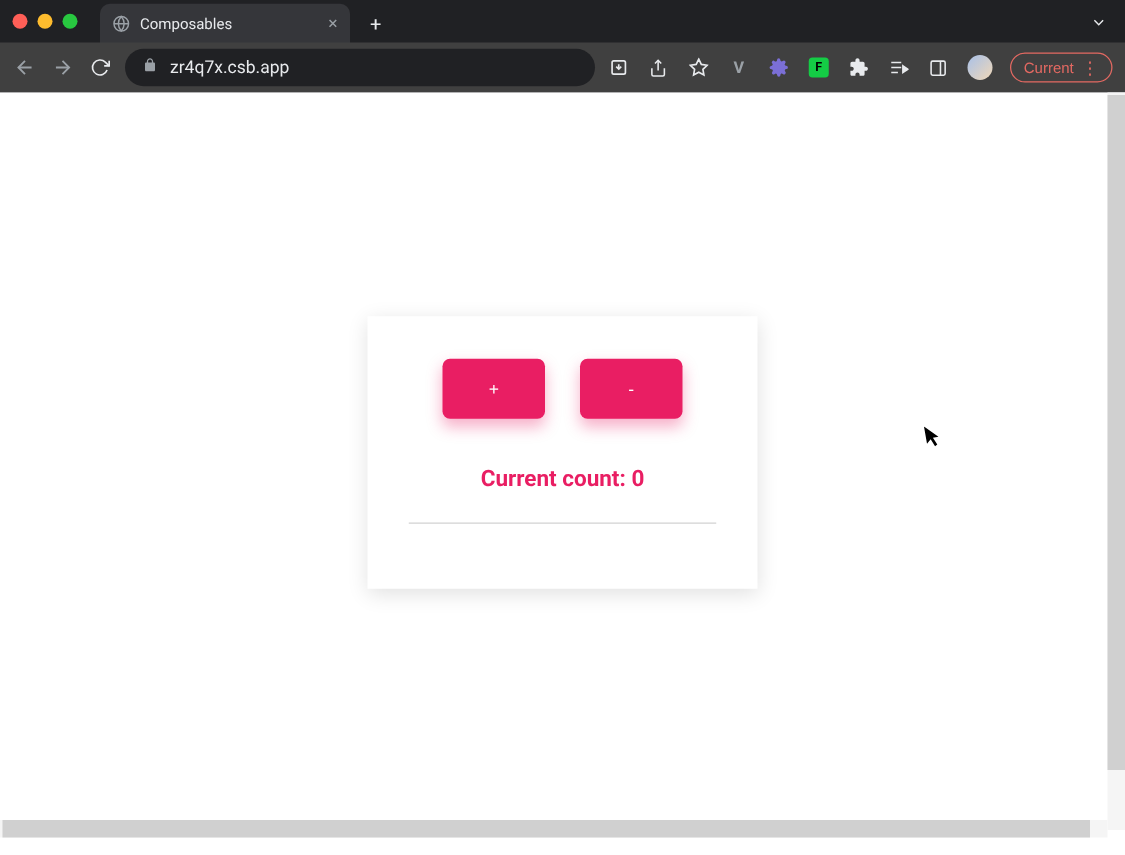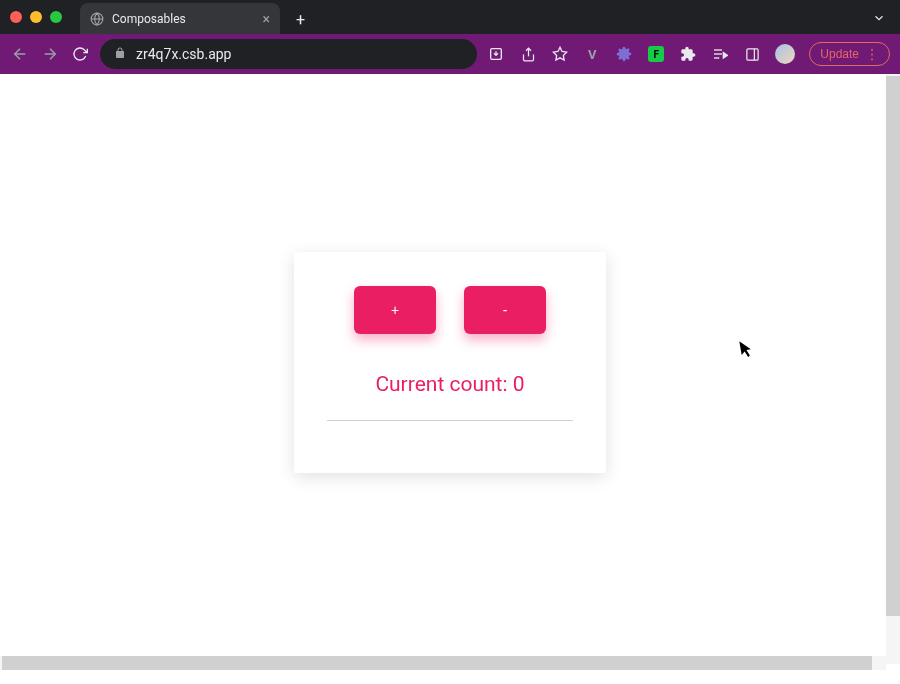--- a/index.html
+++ b/index.html
@@ -67,21 +67,21 @@
       cursor: pointer;
       margin-top: 4px;
     }
     .tab-bar-right {
       margin-left: auto;
       margin-right: 14px;
       color: #e8eaed;
       margin-top: 4px;
     }
     .toolbar {
-      background: #701a75;
+      background: #404040;
       height: 56px;
       display: flex;
       align-items: center;
       padding: 0 10px;
       gap: 10px;
     }
     .nav-icon {
       width: 20px;
       height: 20px;
       display: flex;
@@ -213,22 +213,22 @@
       background: #e91e63;
       border: none;
       border-radius: 6px;
       color: #fff;
       font-size: 14px;
       cursor: pointer;
       box-shadow: 0 6px 12px rgba(233,30,99,0.35);
     }
     .stat-text {
       color: #e91e63;
-      font-size: 21px;
-      font-weight: 400;
+      font-size: 18px;
+      font-weight: 700;
     }
     .divider {
       width: 246px;
       height: 1px;
       background: rgba(0,0,0,0.18);
       margin: 24px 0;
     }
     .cursor-arrow {
       position: absolute;
       left: 740px;
@@ -337,21 +337,21 @@
           </svg>
       </span>
       <span class="ext-icon">
         <svg width="15" height="15" viewBox="0 0 24 24" fill="none" stroke="currentColor" stroke-width="2">
             <rect x="3" y="3" width="18" height="18" rx="2"></rect>
             <line x1="15" y1="3" x2="15" y2="21"></line>
           </svg>
       </span>
       <span class="avatar"></span>
       <button class="update-btn">
-        <span>Update</span>
+        <span>Current</span>
         <span class="update-dots">⋮</span>
       </button>
     </div>
   </div>
 </div>
 
 <div class="page-content">
   <div class="card">
     <div class="btn-row">
       <button class="pink-btn">+</button>

